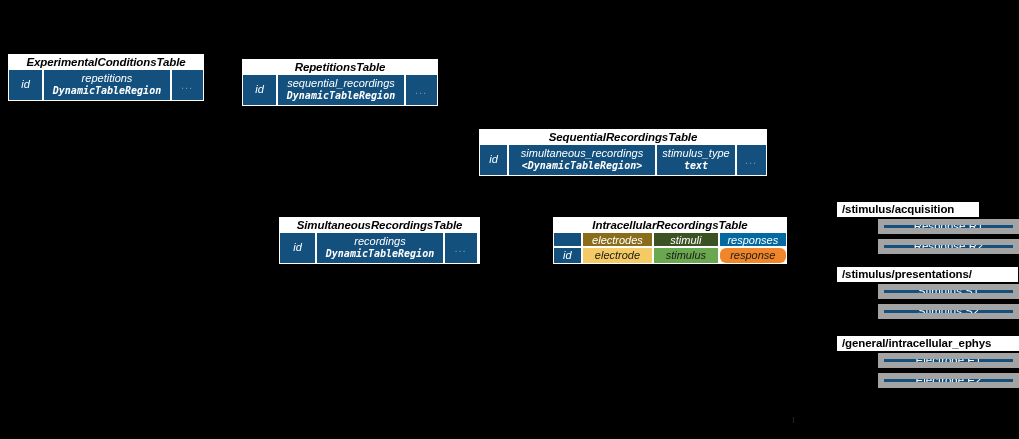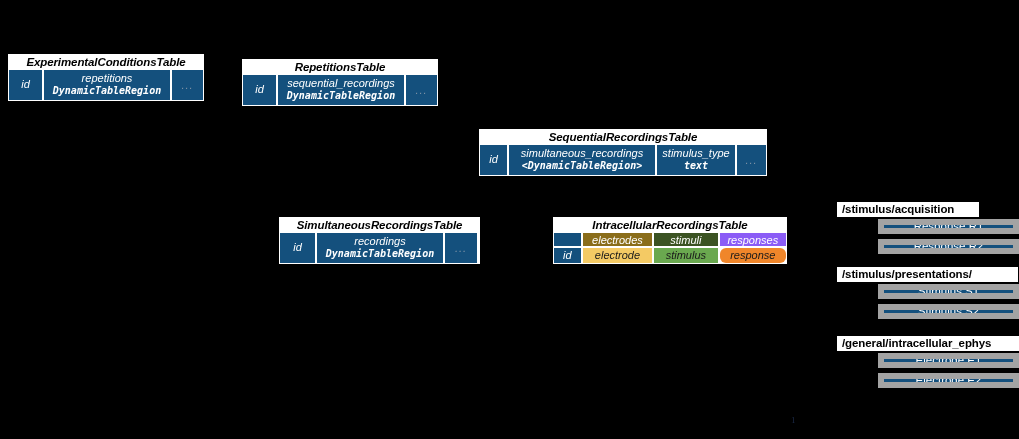--- a/index.html
+++ b/index.html
@@ -231,21 +231,21 @@
       <div class="icr-hdr" style="background:#8a6d1a;">electrodes</div>
       <div class="icr-sub" style="background:#f4ca64;color:#1a1a1a;">electrode</div>
     </div>
 
     <div class="icr-col" style="width:66px;">
       <div class="icr-hdr" style="background:#3b5323;">stimuli</div>
       <div class="icr-sub" style="background:#6aa84f;color:#1a1a1a;">stimulus</div>
     </div>
 
     <div class="icr-col" style="width:67px;">
-      <div class="icr-hdr" style="background:#8b5cf6;">responses</div>
+      <div class="icr-hdr" style="background:#0369a1;">responses</div>
       <div class="icr-sub" style="background:#f0862a;color:#1a1a1a;border-radius:6px;">response</div>
     </div>
 
   </div>
 </div>
 
 <div class="grp" style="left:837px; top:202px; width:178px; height:54px;">
   <div class="grp-label" style="width:142px;">/stimulus/acquisition</div>
   <div class="grp-item" style="left:41px; top:17px; width:141px;">
     <span>Response R1</span>

